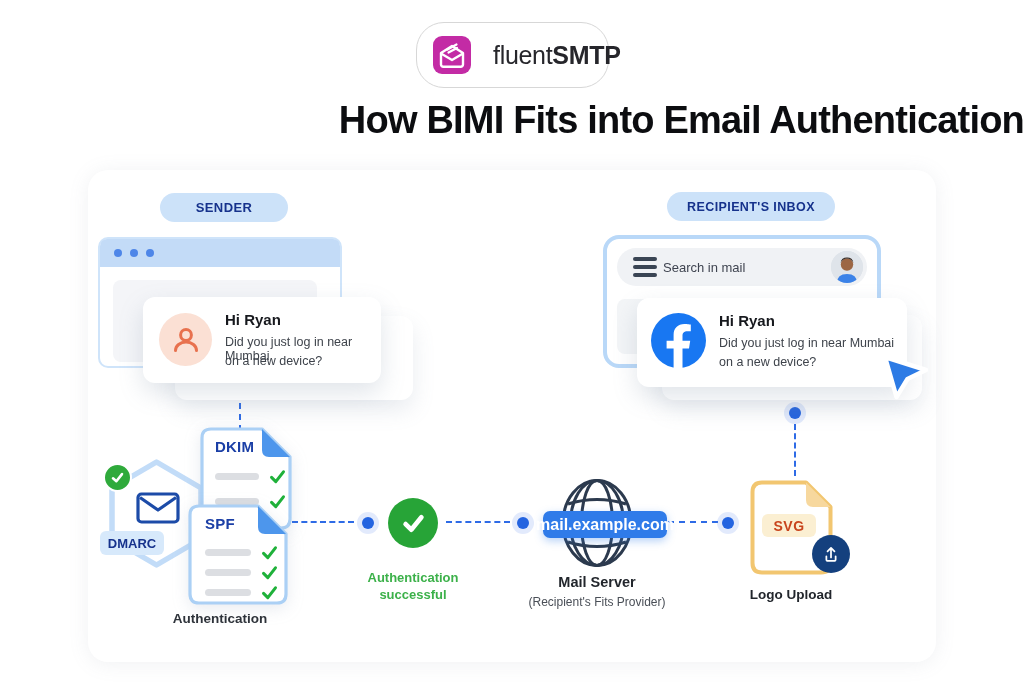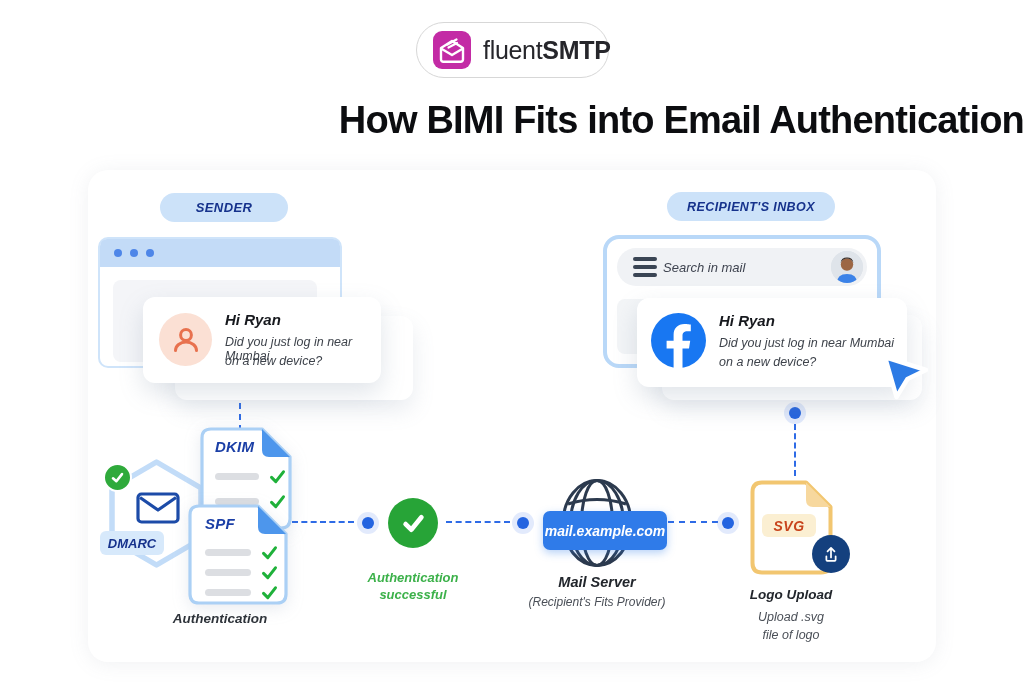--- a/index.html
+++ b/index.html
@@ -1,31 +1,31 @@
 <!DOCTYPE html>
 <html><head>
 <meta charset="utf-8">
 <style>
   * { margin:0; padding:0; box-sizing:border-box; }
   html,body { width:1024px; height:682px; background:#fff; font-family:"Liberation Sans", sans-serif; }
   #canvas { position:relative; width:1024px; height:682px; background:#fff; overflow:hidden; }
   .abs { position:absolute; }
 
   
-  .logo-pill { left:416px; top:22px; width:193px; height:56px; background:#fff;
-    border:1.5px solid #d7d7d7; border-radius:28px; display:flex; align-items:center; gap:12px; padding:0 16px; }
+  .logo-pill { left:416px; top:22px; width:193px; height:66px; background:#fff;
+    border:1.5px solid #d7d7d7; border-radius:28px; display:flex; align-items:center; gap:22px; padding:0 16px; }
   .logo-mark { width:38px; height:38px; flex:0 0 38px; }
   .logo-text { font-size:25px; color:#26262b; letter-spacing:-0.3px; white-space:nowrap; }
   .logo-text b { font-weight:800; }
   .page-title { left:0; top:99px; width:1024px; text-align:right; font-size:38px; font-weight:800;
     color:#0c0d10; letter-spacing:-0.8px; }
 
   
   .board { left:88px; top:170px; width:848px; height:492px; background:#fff; border-radius:20px;
-    box-shadow:0 2px 20px rgba(130,140,160,0.12);font-style:italic; }
+    box-shadow:0 2px 20px rgba(130,140,160,0.12); }
 
   .section-badge { height:29px; background:#cce2f9; border-radius:15px; display:flex; align-items:center;
     justify-content:center; font-size:13px; font-weight:800; color:#16328c; letter-spacing:0.4px; }
 
   
   .browser { left:10px; top:67px; width:244px; height:131px; background:#fff; border:2px solid #cfe4fa; border-radius:10px; }
   .browser-head { position:absolute; left:0; top:0; right:0; height:28px; background:#c3dbf7; border-radius:7px 7px 0 0;
     display:flex; align-items:center; gap:8px; padding-left:14px; }
   .b-dot { width:8px; height:8px; border-radius:50%; background:#4e86e8; }
   .browser-ghost { position:absolute; left:13px; top:41px; width:204px; height:82px; background:#f4f5f8; border-radius:8px; }
@@ -65,22 +65,22 @@
     display:flex; align-items:center; justify-content:center; font-size:13px; font-weight:800; color:#16328c; }
 
   .caption { text-align:center; font-weight:800; color:#2e333a; font-size:13.5px; line-height:18px; }
   .caption-sub { text-align:center; color:#4a4f57; font-size:12.5px; line-height:18px; }
 
   .green-circle { left:300px; top:328px; width:50px; height:50px; border-radius:50%; background:#27a437;
     display:flex; align-items:center; justify-content:center; }
   .success-text { left:255px; top:399px; width:140px; text-align:center; font-size:13px; font-weight:800;
     color:#3cb14a; line-height:17px; }
 
-  .mail-pill { left:455px; top:341px; width:124px; height:39px; background:#2f7be9; border-radius:7px;
-    display:flex; align-items:center; justify-content:center; font-size:14px; font-weight:800; color:#fff;
+  .mail-pill { left:455px; top:341px; width:124px; height:27px; background:#2f7be9; border-radius:7px;
+    display:flex; align-items:center; justify-content:center; font-size:16px; font-weight:800; color:#fff;
     box-shadow:0 3px 8px rgba(47,123,233,0.35); }
 
   
   .svg-file { left:662px; top:310px; width:83px; height:95px; }
   .svg-badge { left:674px; top:344px; width:54px; height:23px; background:#fbefd2; border-radius:6px;
     display:flex; align-items:center; justify-content:center; font-size:14px; font-weight:800; color:#c8441c; letter-spacing:0.5px; }
   .upload-circle { left:724px; top:365px; width:38px; height:38px; border-radius:50%; background:#14407e;
     display:flex; align-items:center; justify-content:center; }
 </style>
 </head>
@@ -234,24 +234,20 @@
     <div class="abs svg-badge">
         <span>SVG</span>
       </div>
     <div class="abs upload-circle">
       <svg width="22" height="22" viewBox="0 0 38 38">
         <path d="M11 23 v5.5 a2.5 2.5 0 0 0 2.5 2.5 h11 a2.5 2.5 0 0 0 2.5 -2.5 V23" fill="none" stroke="#fff" stroke-width="3" stroke-linecap="round" stroke-linejoin="round"></path>
         <path d="M19 25 V9 M13 14.5 L19 8.5 L25 14.5" fill="none" stroke="#fff" stroke-width="3" stroke-linecap="round" stroke-linejoin="round"></path>
       </svg>
     </div>
     <div class="abs caption" style="left:623px; top:416px; width:160px; color:#22262c;">Logo Upload</div>
-    <div class="abs caption-sub" style="left:623px; top:438px; width:160px;">
-      <div>Upload .svg</div>
-      <div>file of logo</div>
-    </div>
 
     <div class="abs section-badge" style="left:579px; top:22px; width:168px; font-size:12.5px;">
       <span>RECIPIENT'S INBOX</span>
     </div>
 
     <div class="abs inbox">
       <div class="inbox-ghost"></div>
       <div class="searchbar">
         <span class="burger">
             <i></i>

